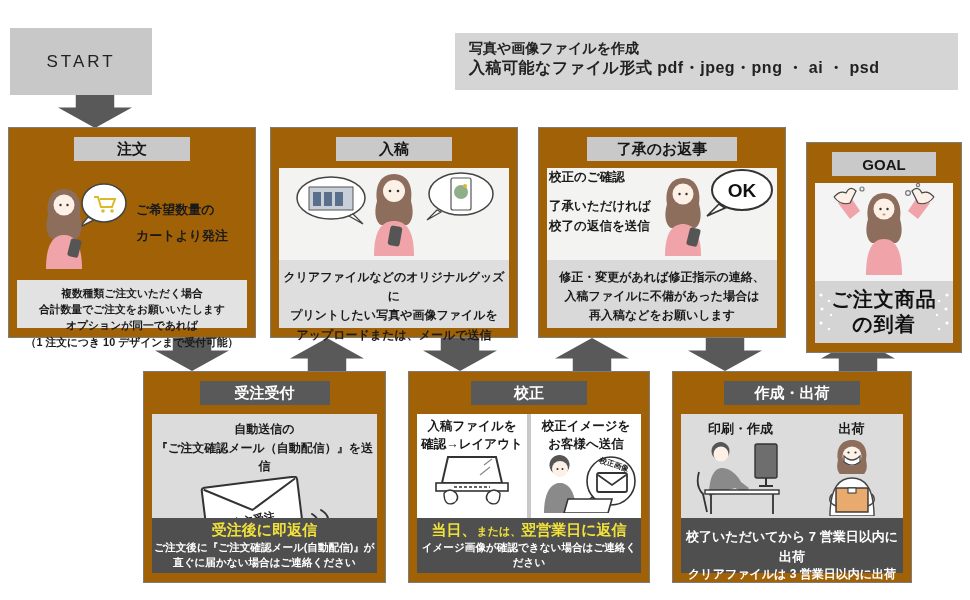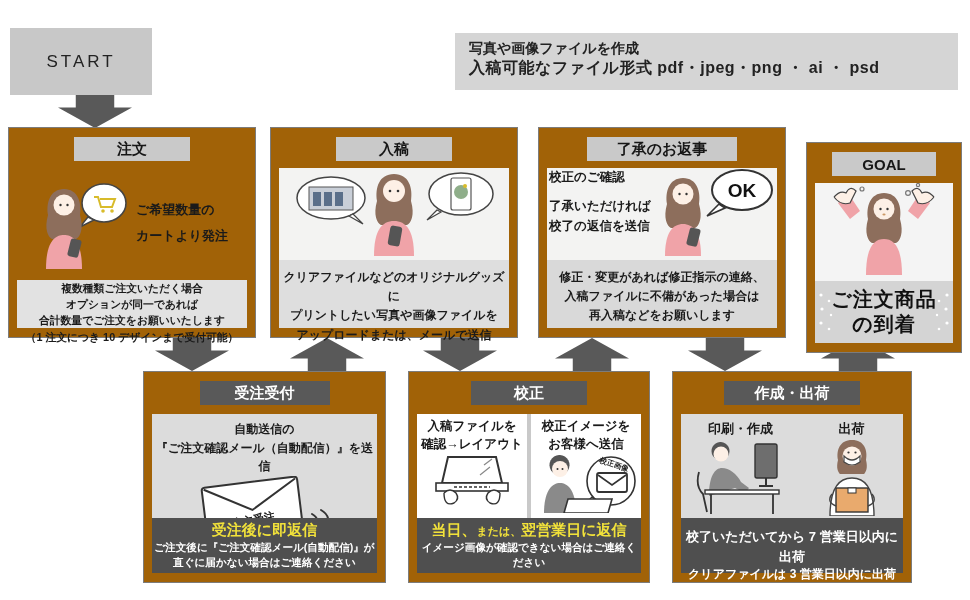--- a/index.html
+++ b/index.html
@@ -32,21 +32,21 @@
 
   .fig{position:absolute;left:8px;right:8px;display:flex;align-items:center;justify-content:center;}
   .note{position:absolute;left:8px;right:8px;text-align:center;color:#1a1a1a;font-weight:bold;}
   .note.gray{background:#e2e2e2;}
   .hl{color:#f2e23a;font-weight:bold;}
   .hl-big{font-size:15px;} .hl-small{font-size:11px;}
 
   
   .b-order .fig{top:42px;height:105px;gap:4px;}
   .cap-order{font-weight:bold;font-size:13px;line-height:2.0;color:#1a1a1a;white-space:nowrap;}
-  .b-order .note{top:152px;bottom:9px;font-size:10.8px;line-height:1.5;}
+  .b-order .note{top:152px;bottom:9px;font-size:10.8px;line-height:1.5;padding-top:5px;}
 
   
   .figpane{position:absolute;left:8px;right:8px;top:40px;height:92px;background:#f3f3f2;
     display:flex;align-items:flex-start;justify-content:center;}
   .note3{position:absolute;left:8px;right:8px;top:132px;bottom:9px;background:#dedede;
     text-align:center;font-weight:bold;font-size:12px;line-height:1.6;color:#1a1a1a;padding-top:8px;}
   .cap-approve{font-weight:bold;font-size:12.5px;line-height:1.55;color:#1a1a1a;text-align:left;white-space:nowrap;}
   .cap-approve .gap{display:block;height:10px;}
 
   
@@ -113,22 +113,22 @@
         <path d="M10 92 C10 66 18 58 28 58 C38 58 46 66 46 92 Z" fill="#f0a3a8"></path>
         <rect x="33" y="62" width="11" height="18" rx="2.5" fill="#555" transform="rotate(14 38 71)"></rect>
       </svg>
       <div class="cap-order">
         <span>ご希望数量の</span><br>
         <span>カートより発注</span>
       </div>
     </div>
     <div class="note gray">
       <div>複数種類ご注文いただく場合</div>
+      <div>合計数量でご注文をお願いいたします</div>
       <div>オプションが同一であれば</div>
-      <div>合計数量でご注文をお願いいたします</div>
       <div>（1 注文につき 10 デザインまで受付可能）</div>
     </div>
   </div>
 
   <div class="box b-submit" style="left:270px;top:127px;width:248px;height:211px;">
     <div class="hdr light" style="width:116px;">入稿</div>
     <div class="figpane">
       <svg width="210" height="88" viewBox="0 0 210 88">
         <ellipse cx="42" cy="30" rx="34" ry="21" fill="#fff" stroke="#444" stroke-width="1.5"></ellipse>
         <path d="M64 46 L74 56 L60 48 Z" fill="#fff" stroke="#444" stroke-width="1.2"></path>

